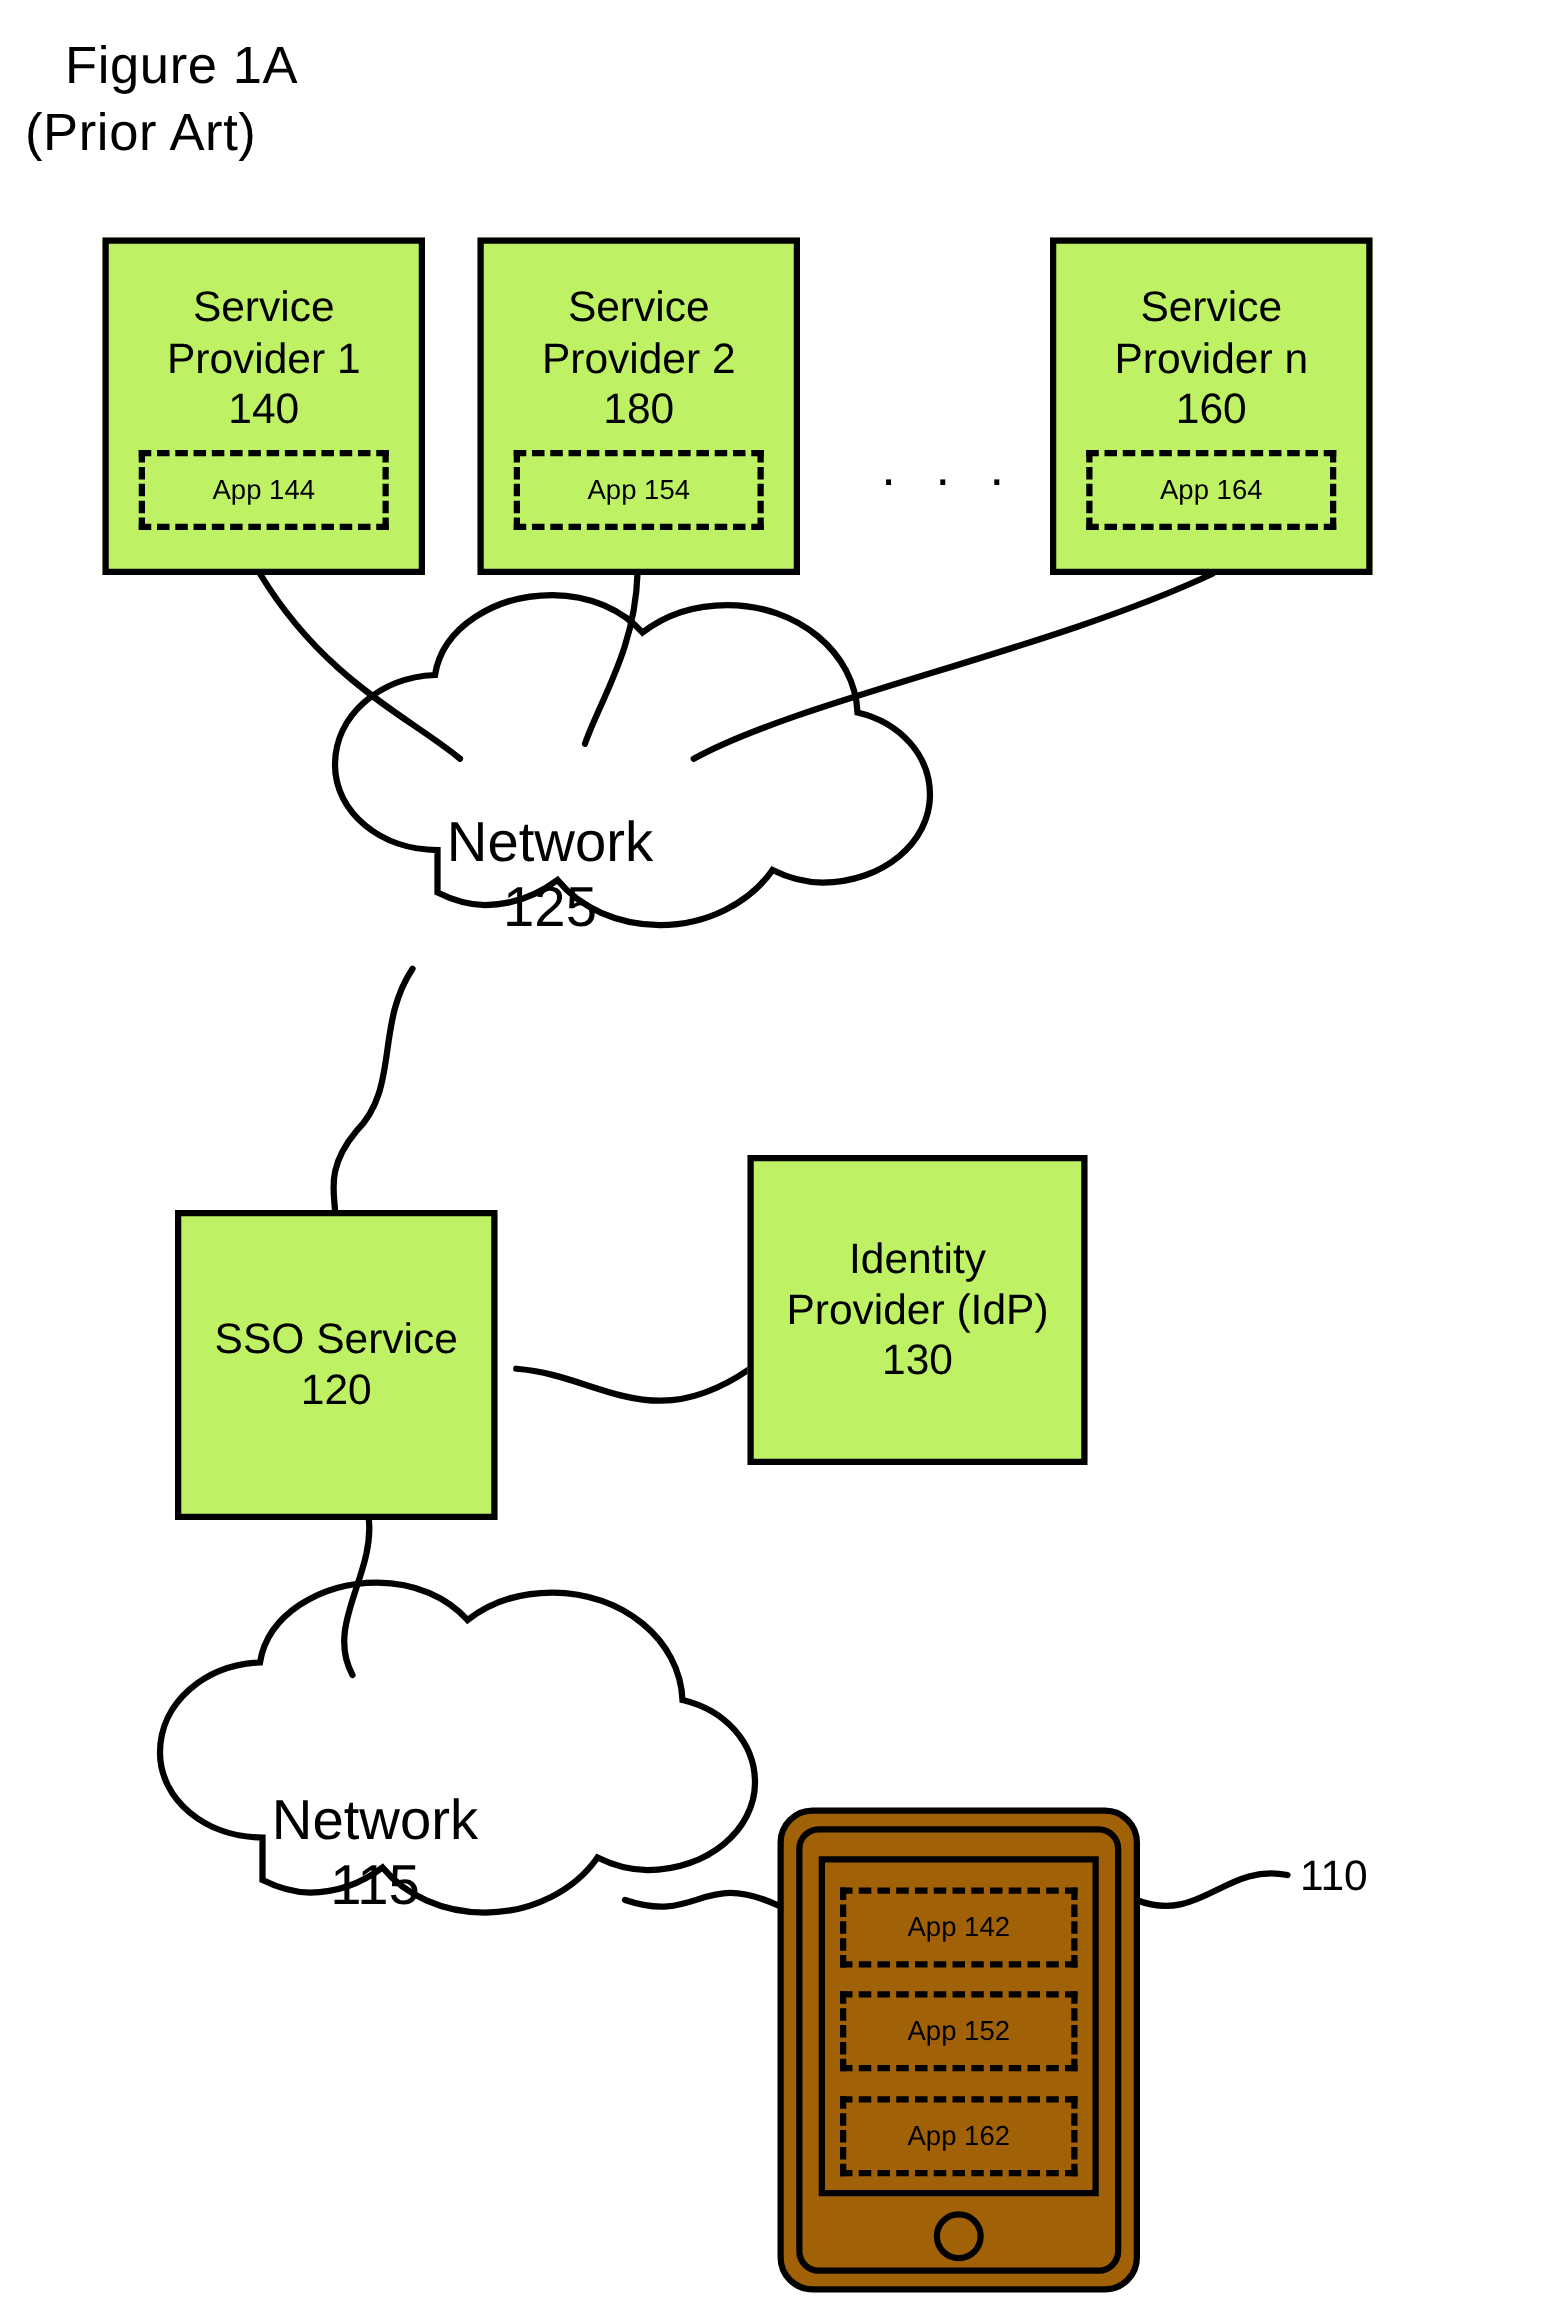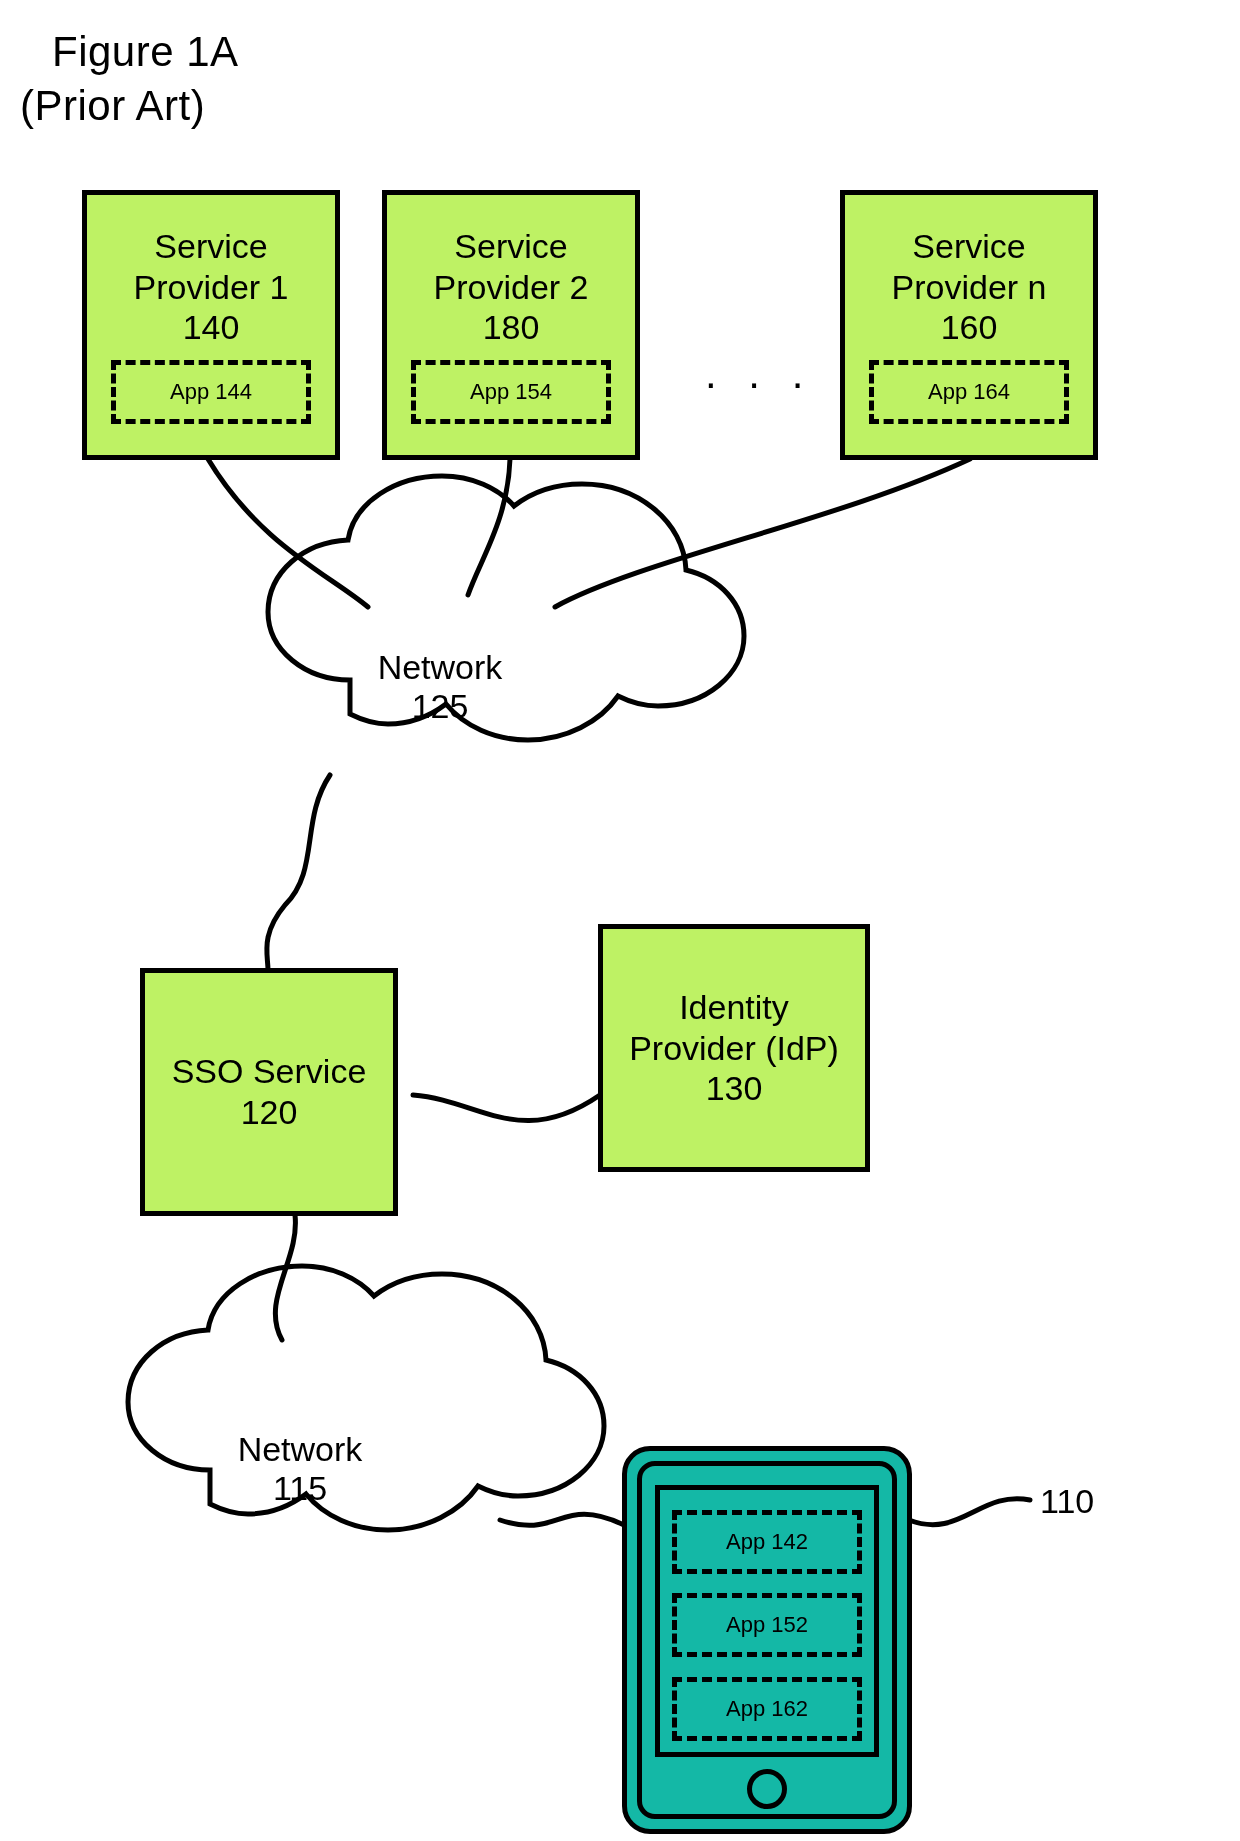--- a/index.html
+++ b/index.html
@@ -4,23 +4,23 @@
 <style>
 html,body{margin:0;padding:0;background:#fff;}
 .stage{position:relative;width:1240px;height:1841px;font-family:Helvetica,Arial,sans-serif;color:#000;}
 svg{position:absolute;top:0;left:0;}
 .title-line{position:absolute;font-size:42px;font-weight:500;letter-spacing:.5px;}
 .box{position:absolute;border:5px solid #000;box-sizing:border-box;display:flex;flex-direction:column;align-items:center;justify-content:center;background:#bef264;}
 .box .label{font-size:34px;line-height:1.2;text-align:center;}
 .app-dashed{border:5px dashed #000;box-sizing:border-box;display:flex;align-items:center;justify-content:center;font-size:22px;margin-top:8px;}
 .sp .label{margin-bottom:4px;}
 .sp .app-dashed{width:200px;height:64px;}
-.cloud-label{position:absolute;text-align:center;font-size:34px;line-height:1.15;width:240px;pointer-events:none;}
+.cloud-label{position:absolute;text-align:center;font-size:45px;line-height:1.15;width:240px;pointer-events:none;}
 .ellipsis{position:absolute;font-size:42px;letter-spacing:10px;}
-.phone{position:absolute;border:5px solid #000;border-radius:28px;box-sizing:border-box;background:#14b8a6;text-decoration:underline;}
+.phone{position:absolute;border:5px solid #000;border-radius:28px;box-sizing:border-box;background:#a16207;text-decoration:underline;}
 .phone .inner{position:absolute;inset:10px;border:5px solid #000;border-radius:18px;box-sizing:border-box;}
 .phone .screen{position:absolute;left:28px;right:28px;top:34px;bottom:72px;border:5px solid #000;box-sizing:border-box;display:flex;flex-direction:column;align-items:center;justify-content:space-evenly;}
 .phone .screen .app-dashed{width:190px;height:64px;}
 .phone .home{position:absolute;left:50%;bottom:20px;width:40px;height:40px;margin-left:-20px;border:5px solid #000;border-radius:999px;box-sizing:border-box;}
 .leader{position:absolute;text-align:left;font-size:34px;}
 </style>
 </head>
 <body>
 <div class="stage">
 

